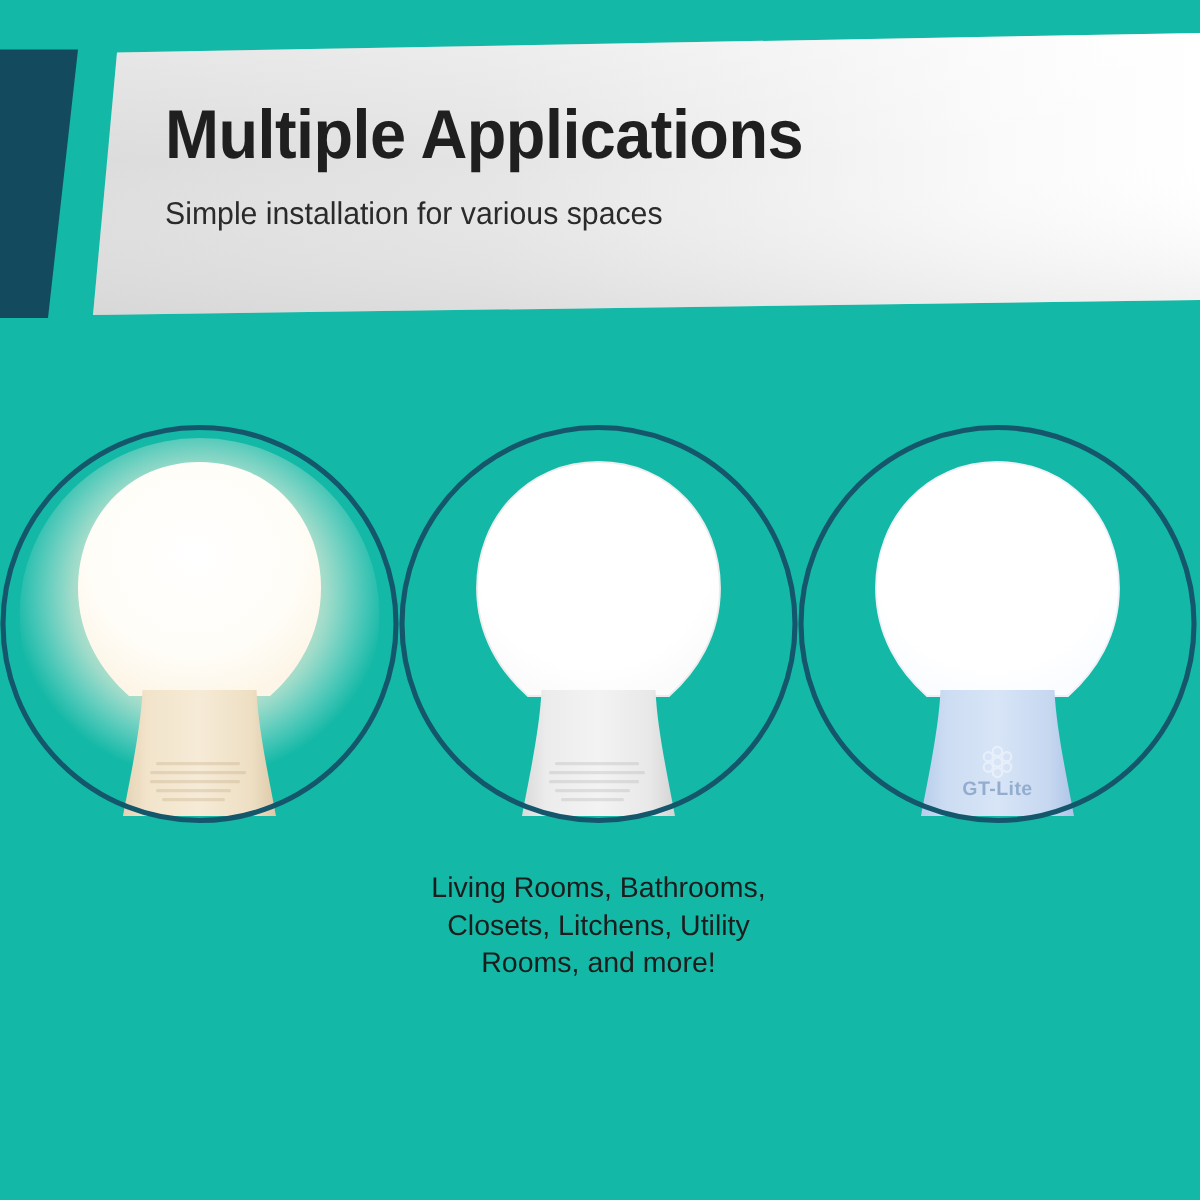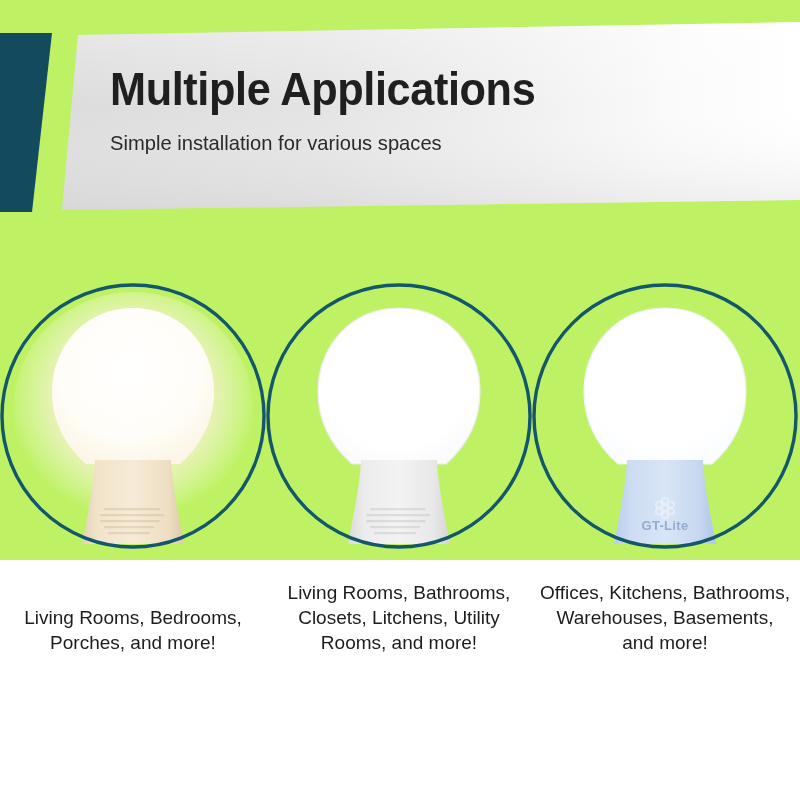--- a/index.html
+++ b/index.html
@@ -11,22 +11,22 @@
     width: 800px;
     height: 800px;
     overflow: hidden;
     font-family: "Liberation Sans", sans-serif;
     -webkit-font-smoothing: antialiased;
   }
 
   #page {
     position: relative;
     width: 800px;
-    height: 560px;
-    background: #bef264;
+    height: 800px;
+    background: #14b8a6;
   }
 
   
   #header-banner {
     position: absolute;
     left: 0;
     top: 0;
     width: 800px;
     height: 230px;
     overflow: hidden;
@@ -74,21 +74,20 @@
     top: 272px;
     width: 800px;
     display: flex;
     flex-direction: row;
   }
   .product-column {
     width: 266px;
     display: flex;
     flex-direction: column;
     align-items: center;
-    justify-content: space-between;
   }
 
   .bulb-circle-wrap {
     position: relative;
     width: 266px;
     height: 288px;
   }
   .bulb-svg {
     position: absolute;
     left: 0;
@@ -199,21 +198,20 @@
             <rect x="104" y="236" width="56" height="2.2" rx="1" fill="#b59c72"></rect>
             <rect x="100" y="242" width="64" height="2.2" rx="1" fill="#b59c72"></rect>
             <rect x="100" y="248" width="60" height="2.2" rx="1" fill="#b59c72"></rect>
             <rect x="104" y="254" width="50" height="2.2" rx="1" fill="#b59c72"></rect>
             <rect x="108" y="260" width="42" height="2.2" rx="1" fill="#b59c72"></rect>
           </g>
 
           <circle cx="133" cy="144" r="131" fill="none" stroke="#14566b" stroke-width="3.4"></circle>
         </svg>
       </div>
-      <div class="column-desc">Living Rooms, Bedrooms, Porches, and more!</div>
     </div>
 
     <div class="product-column">
       <div class="bulb-circle-wrap">
         <svg class="bulb-svg" width="266" height="288" viewBox="0 0 266 288">
           <defs>
             <radialGradient id="globeNeutral" cx="48%" cy="40%" r="62%">
               <stop offset="0%" stop-color="#ffffff"></stop>
               <stop offset="78%" stop-color="#ffffff"></stop>
               <stop offset="100%" stop-color="#fbfbfb"></stop>
@@ -291,17 +289,16 @@
             <circle cx="0" cy="7" r="3.1" fill="none" stroke="#ffffff" stroke-width="1.5"></circle>
             <circle cx="-6.1" cy="3.5" r="3.1" fill="none" stroke="#ffffff" stroke-width="1.5"></circle>
             <circle cx="-6.1" cy="-3.5" r="3.1" fill="none" stroke="#ffffff" stroke-width="1.5"></circle>
           </g>
 
           <text x="133" y="258" text-anchor="middle" font-family="Liberation Sans, sans-serif" font-size="13" font-weight="700" letter-spacing="0.3" fill="#8fa9cc" opacity="0.92">GT-Lite</text>
 
           <circle cx="133" cy="144" r="131" fill="none" stroke="#14566b" stroke-width="3.4"></circle>
         </svg>
       </div>
-      <div class="column-desc">Offices, Kitchens, Bathrooms, Warehouses, Basements, and more!</div>
     </div>
 
   </div>
 </div>
 
 </body></html>

